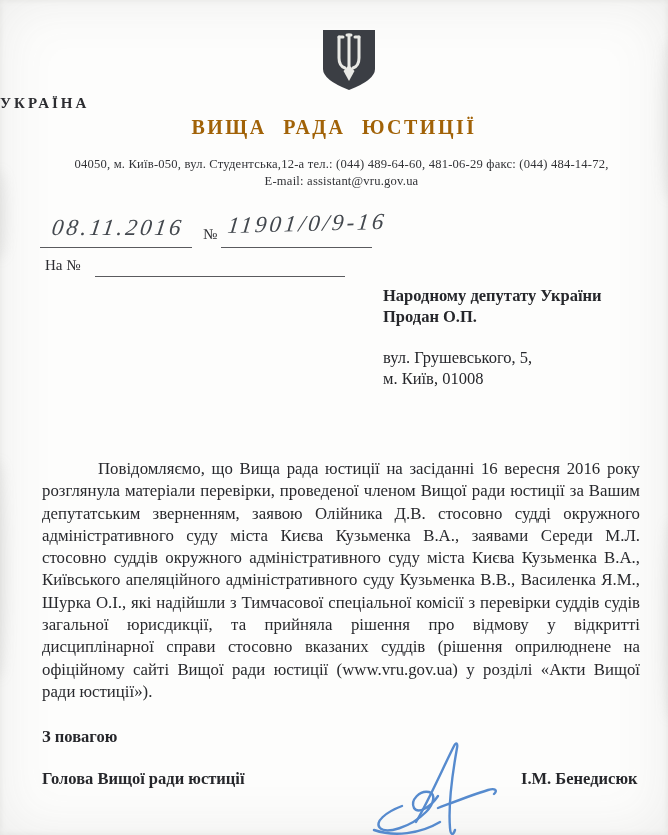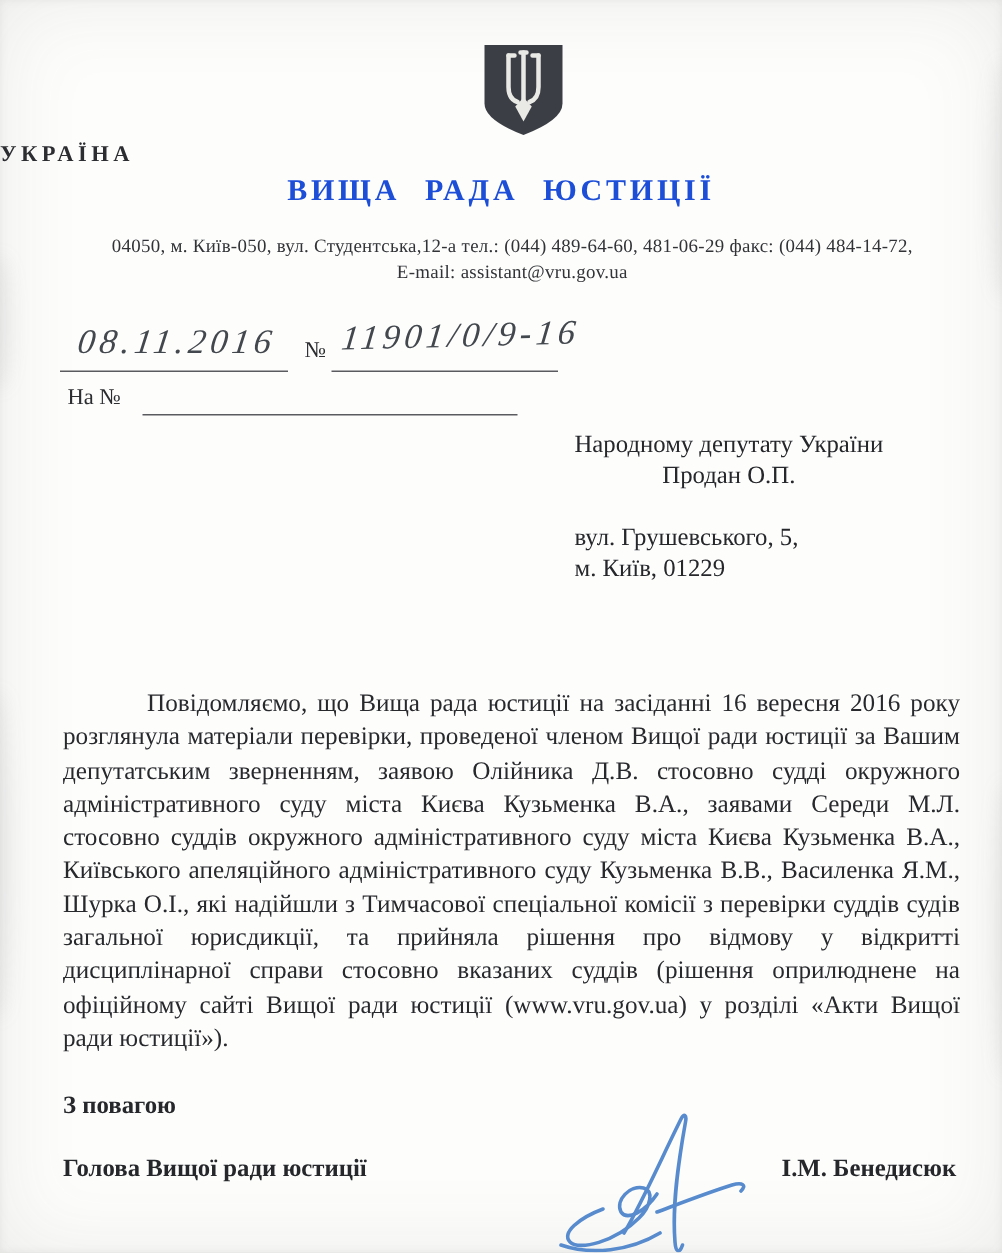--- a/index.html
+++ b/index.html
@@ -15,21 +15,21 @@
   }
   .smudge{position:absolute;background:rgba(130,130,128,0.10);filter:blur(6px);border-radius:50%;}
   
   .emblem{position:absolute;left:320px;top:27px;width:58px;height:66px;}
   .country{
     position:absolute;left:0;right:0;top:95px;text-align:left;
     font-weight:bold;font-size:15px;letter-spacing:3px;color:#2c2d31;
   }
   .org{
     position:absolute;left:0;right:0;top:116px;text-align:center;
-    font-weight:bold;font-size:20px;letter-spacing:2.5px;word-spacing:9px;color:#1d4ed8;
+    font-weight:bold;font-size:20px;letter-spacing:2.5px;word-spacing:9px;color:#a16207;
   }
   .addr{
     position:absolute;left:15px;right:0;text-align:center;
     font-size:12.6px;color:#323337;letter-spacing:0.2px;
   }
   .addr1{top:157px;}
   .addr2{top:174px;}
   
   .hand{
     font-style:italic;color:#43484e;
@@ -39,21 +39,21 @@
   .ref-date{position:absolute;left:52px;top:215px;}
   .ref-num{position:absolute;left:228px;top:211px;transform:skewX(-8deg) rotate(-1.5deg);}
   .numero{position:absolute;left:203px;top:226px;font-size:15px;color:#2c2d31;}
   .uline{position:absolute;border-bottom:1.6px solid #5a5b5e;height:0;}
   .ul-date{left:40px;top:247px;width:152px;}
   .ul-num{left:221px;top:247px;width:151px;}
   .reply-label{position:absolute;left:45px;top:257px;font-size:15px;color:#2c2d31;}
   .ul-reply{left:95px;top:276px;width:250px;}
   
   .recipient{position:absolute;left:383px;top:285px;font-size:16.5px;line-height:21px;}
-  .recipient .bold{font-weight:normal;text-align:center;}
+  .recipient .bold{font-weight:bold;}
   .recipient .gap{height:20px;}
   
   .salutation{
     position:absolute;left:110px;right:50px;top:420px;text-align:center;
     font-weight:bold;font-size:17px;color:#2a2b2f;
   }
   
   .body-text{
     position:absolute;left:42px;top:458px;width:598px;
     font-size:16.8px;line-height:22.3px;text-align:justify;text-indent:56px;
@@ -97,21 +97,21 @@
   <div class="hand ref-num">11901/0/9-16</div>
   <div class="uline ul-num"></div>
   <div class="reply-label">На №</div>
   <div class="uline ul-reply"></div>
 
   <div class="recipient">
     <div class="bold">Народному депутату України</div>
     <div class="bold">Продан О.П.</div>
     <div class="gap"></div>
     <div>вул. Грушевського, 5,</div>
-    <div>м. Київ, 01229</div>
+    <div>м. Київ, 01008</div>
   </div>
 
 
   <div class="body-text">Повідомляємо, що Вища рада юстиції на засіданні 16 вересня 2016 року розглянула матеріали перевірки, проведеної членом Вищої ради юстиції за Вашим депутатським зверненням, заявою Олійника Д.В. стосовно судді окружного адміністративного суду міста Києва Кузьменка В.А., заявами Середи М.Л. стосовно суддів окружного адміністративного суду міста Києва Кузьменка В.А., Київського апеляційного адміністративного суду Кузьменка В.В., Василенка Я.М., Шурка О.І., які надійшли з Тимчасової спеціальної комісії з перевірки суддів судів загальної юрисдикції, та прийняла рішення про відмову у відкритті дисциплінарної справи стосовно вказаних суддів (рішення оприлюднене на офіційному сайті Вищої ради юстиції (www.vru.gov.ua) у розділі «Акти Вищої ради юстиції»).</div>
 
   <div class="regards">З повагою</div>
   <div class="position-title">Голова Вищої ради юстиції</div>
   <div class="signer">І.М. Бенедисюк</div>
 
   <svg class="signature" viewBox="0 0 150 100" aria-hidden="true">

